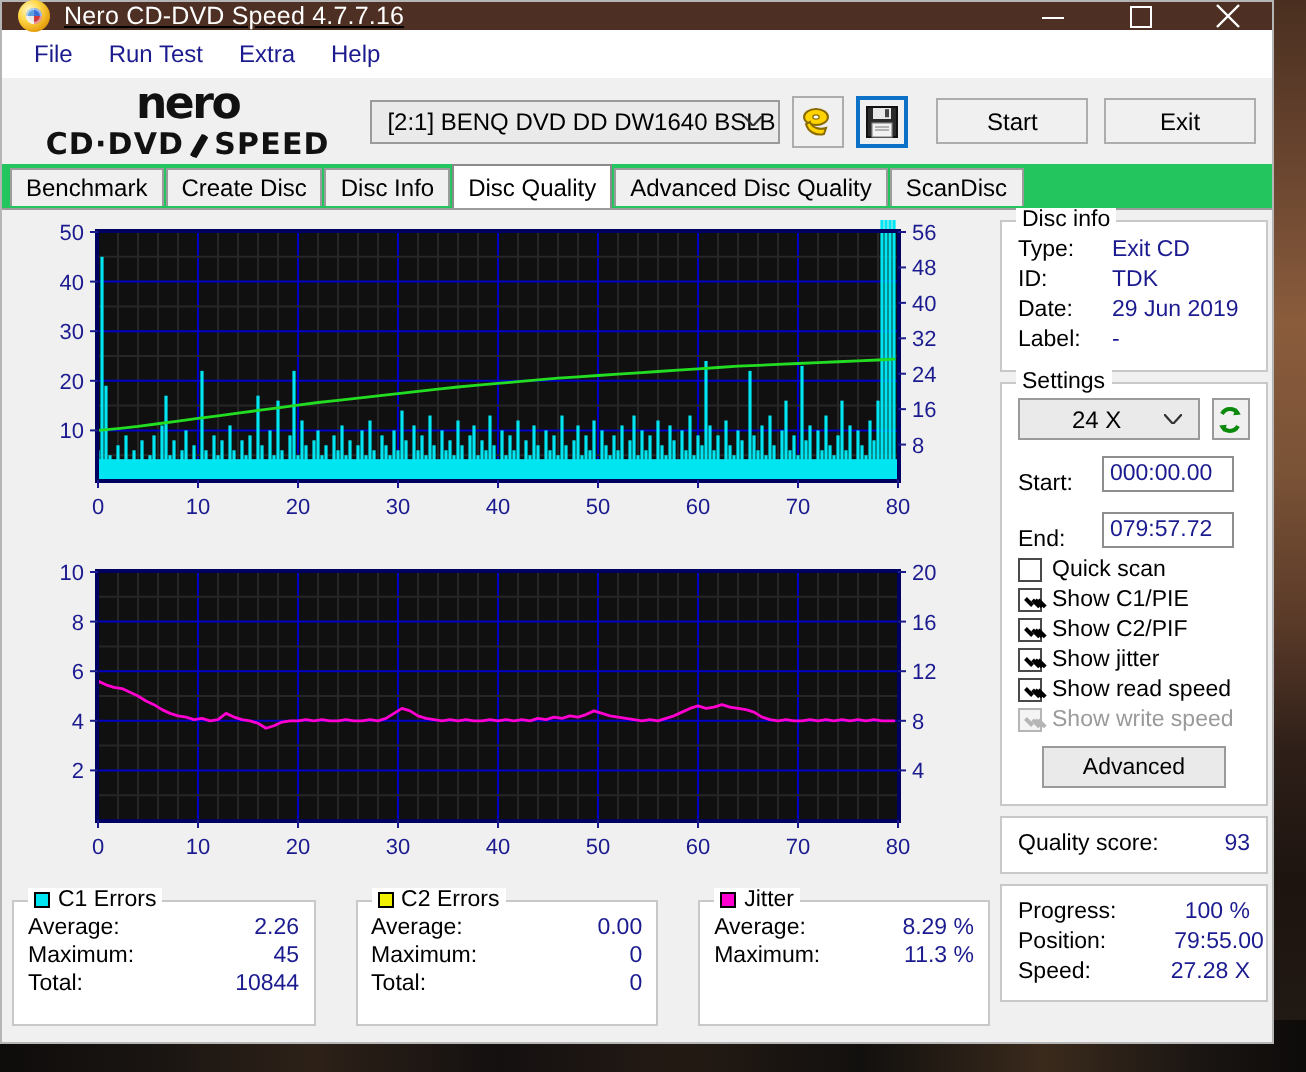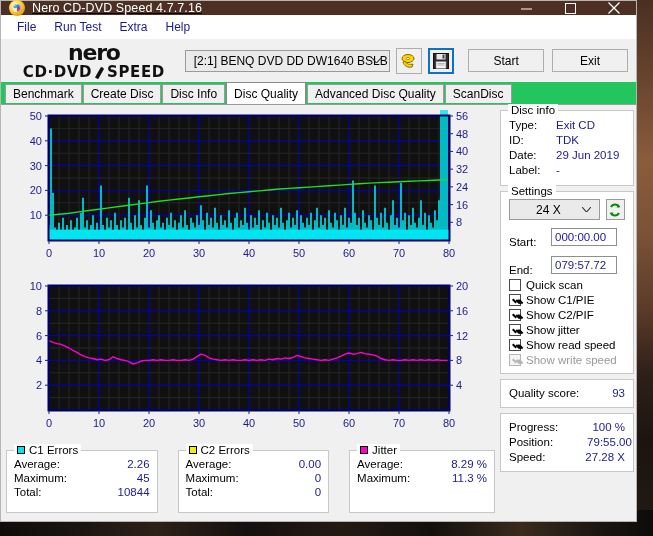--- a/index.html
+++ b/index.html
@@ -849,20 +849,21 @@
         </div>
         <div class="chk-row">
           <span class="chk checked"></span>
           <span>Show read speed</span>
         </div>
         <div class="chk-row disabled">
           <span class="chk checked disabled"></span>
           <span>Show write speed</span>
         </div>
 
+        <div id="advanced-btn">Advanced</div>
       </div>
 
       <div class="rsimple">
         <div class="kv" style="justify-content:space-between;">
           <span>Quality score:</span>
           <span class="v">93</span>
         </div>
       </div>
 
       <div class="rsimple">

